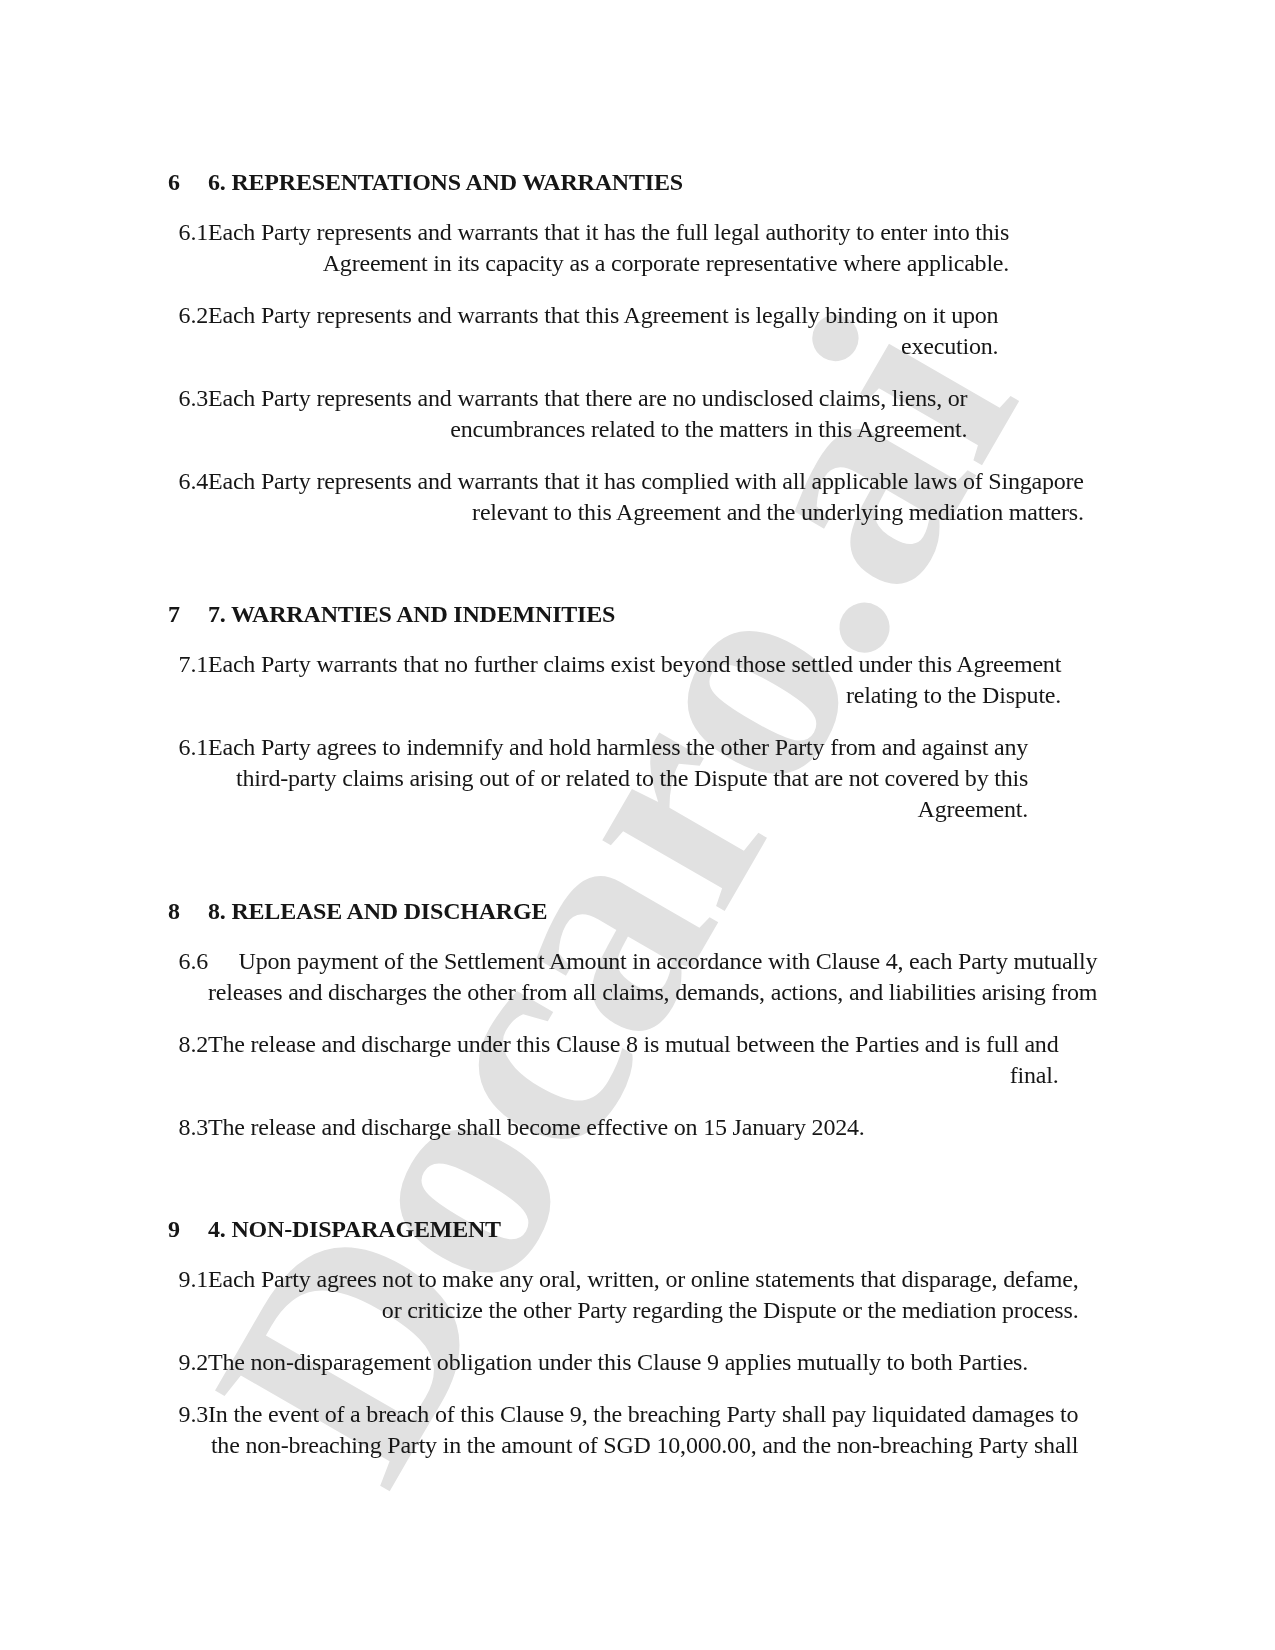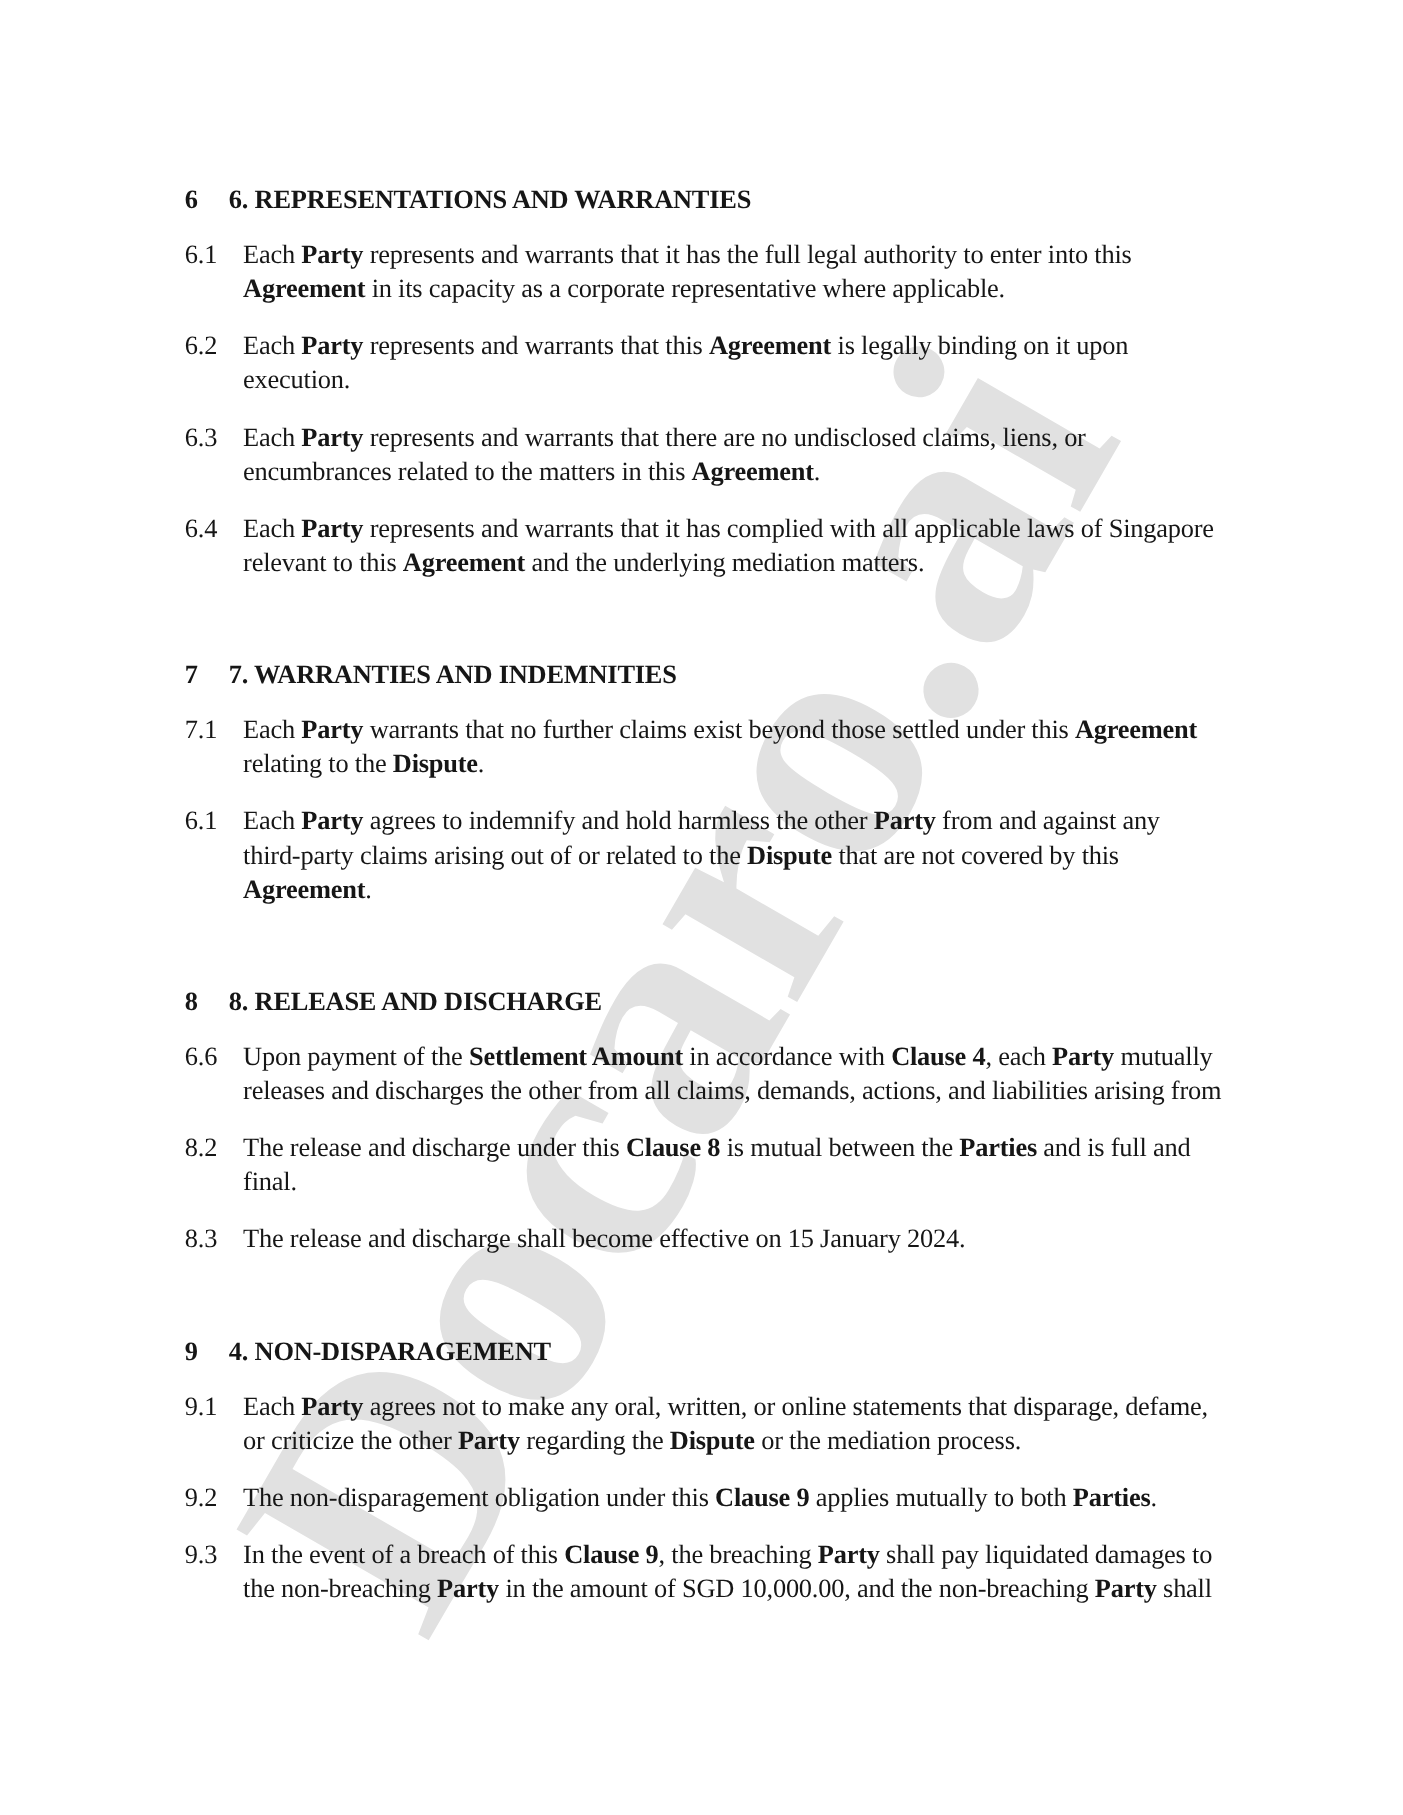--- a/index.html
+++ b/index.html
@@ -29,23 +29,23 @@
     z-index:1;
     font-size:24px;
     line-height:31px;
     letter-spacing:-0.2px;
   }
   .row{display:flex;align-items:flex-start;}
   .num{flex:0 0 53px;width:53px;box-sizing:border-box;}
   .heading{font-weight:bold;margin:71px 0 19px 0;}
   .heading:first-child{margin-top:0;}
   .heading .num{padding-left:13px;}
-  .clause{margin:0 0 21px 13px;}
+  .clause{margin:0 0 21px 0;text-align:right;}
   .line{white-space:nowrap;}
-  b{font-weight:bold;}
+  b{font-weight:normal;}
 </style>
 </head>
 <body>
 
 <div class="page">
   <div class="watermark">Docaro.ai</div>
   <main class="content" id="content">
       <div class="row heading">
         <div class="num">6</div>
         <div class="txt">6. REPRESENTATIONS AND WARRANTIES</div>

